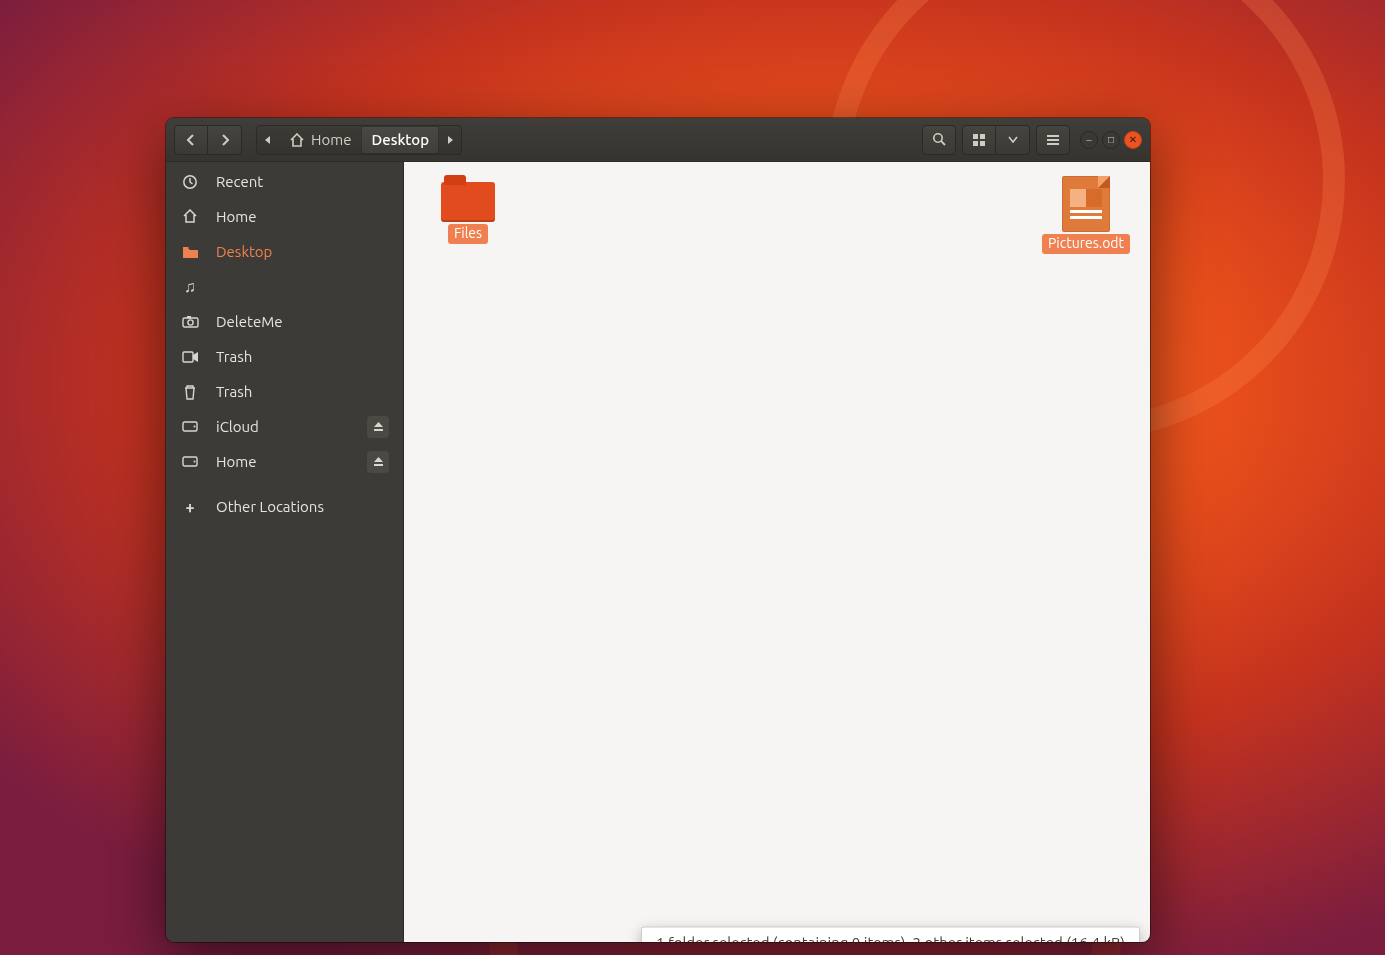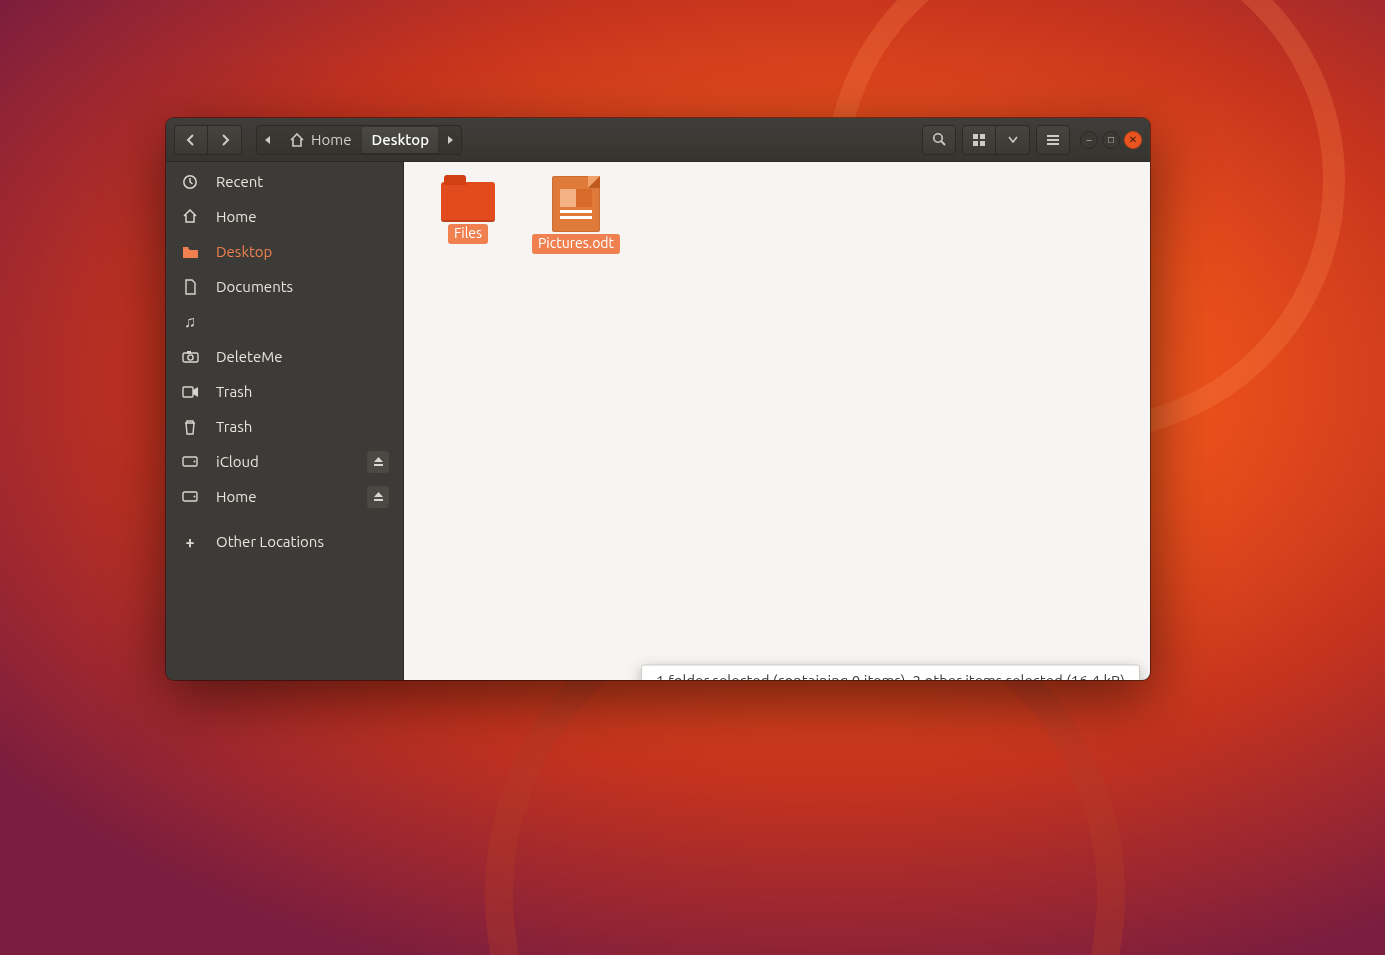--- a/index.html
+++ b/index.html
@@ -12,21 +12,21 @@
   .bg-arc1, .bg-arc2 {
     position: absolute; border: 22px solid rgba(255, 140, 80, 0.25); border-radius: 50%;
     pointer-events: none;
   }
   .bg-arc1 { width: 520px; height: 520px; right: 40px; top: -80px; }
   .bg-arc2 { width: 640px; height: 640px; right: 260px; bottom: -260px; border-width: 28px; border-color: rgba(180, 60, 40, 0.35); }
 
   .window {
     position: absolute;
     left: 166px; top: 118px;
-    width: 984px; height: 562px;
+    width: 984px; height: 824px;
     background: #3c3b37;
     border-radius: 8px;
     box-shadow: 0 18px 60px rgba(0,0,0,0.55), 0 0 0 1px rgba(0,0,0,0.4);
     display: flex; flex-direction: column;
     overflow: hidden;
   }
 
   
   .titlebar {
     height: 44px;
@@ -80,21 +80,21 @@
   .side-item .ico { width:20px; display:flex; justify-content:center; font-size:16px; color:#d9d6cf;}
   .side-item.active { color:#f08050; }
   .side-item.active .ico { color:#f08050; }
   .side-item .eject { margin-left:auto; width:22px; height:22px; border-radius:4px; background:#4a4943; display:flex; align-items:center; justify-content:center; font-size:11px; color:#d9d6cf;}
   .side-gap { height:10px; }
 
   .content {
     flex:1; background:#f6f5f4; position:relative;
     display:flex; flex-direction:column;
   }
-  .icon-grid { flex:1; padding: 10px 18px; display:flex; align-items:flex-start; gap:16px; }
+  .icon-grid { flex:1; padding: 10px 18px; display:flex; align-items:flex-start; gap:16px;justify-content:space-between; }
   .file-item { width: 92px; display:flex; flex-direction:column; align-items:center; gap:2px; }
   .folder-glyph {
     width: 54px; height: 40px; position:relative; margin-top:10px;
     background:#e14b1d; border-radius:3px;
     box-shadow: inset 0 -2px 0 rgba(0,0,0,0.15);
   }
   .folder-glyph::before{
     content:""; position:absolute; top:-7px; left:3px; width:22px; height:10px;
     background:#d23f12; border-radius:3px 3px 0 0;
   }
@@ -244,28 +244,20 @@
 
       <div class="side-item active">
         <span class="ico">
           <svg width="17" height="14" viewBox="0 0 17 14">
               <path d="M1 3 h5 l2 2 h8 v8 h-15 z M1 3 v-1 h5 l1 1" fill="currentColor"></path>
             </svg>
         </span>
         <span>Desktop</span>
       </div>
 
-      <div class="side-item">
-        <span class="ico">
-          <svg width="13" height="16" viewBox="0 0 13 16">
-              <path d="M2 1 h6 l3 3 v11 h-9 z" stroke="currentColor" stroke-width="1.4" fill="none"></path>
-            </svg>
-        </span>
-        <span>Documents</span>
-      </div>
 
       <div class="side-item">
         <span class="ico" style="font-weight:600;">♫</span>
 
       </div>
 
 
       <div class="side-item">
         <span class="ico">
           <svg width="17" height="13" viewBox="0 0 17 13">

